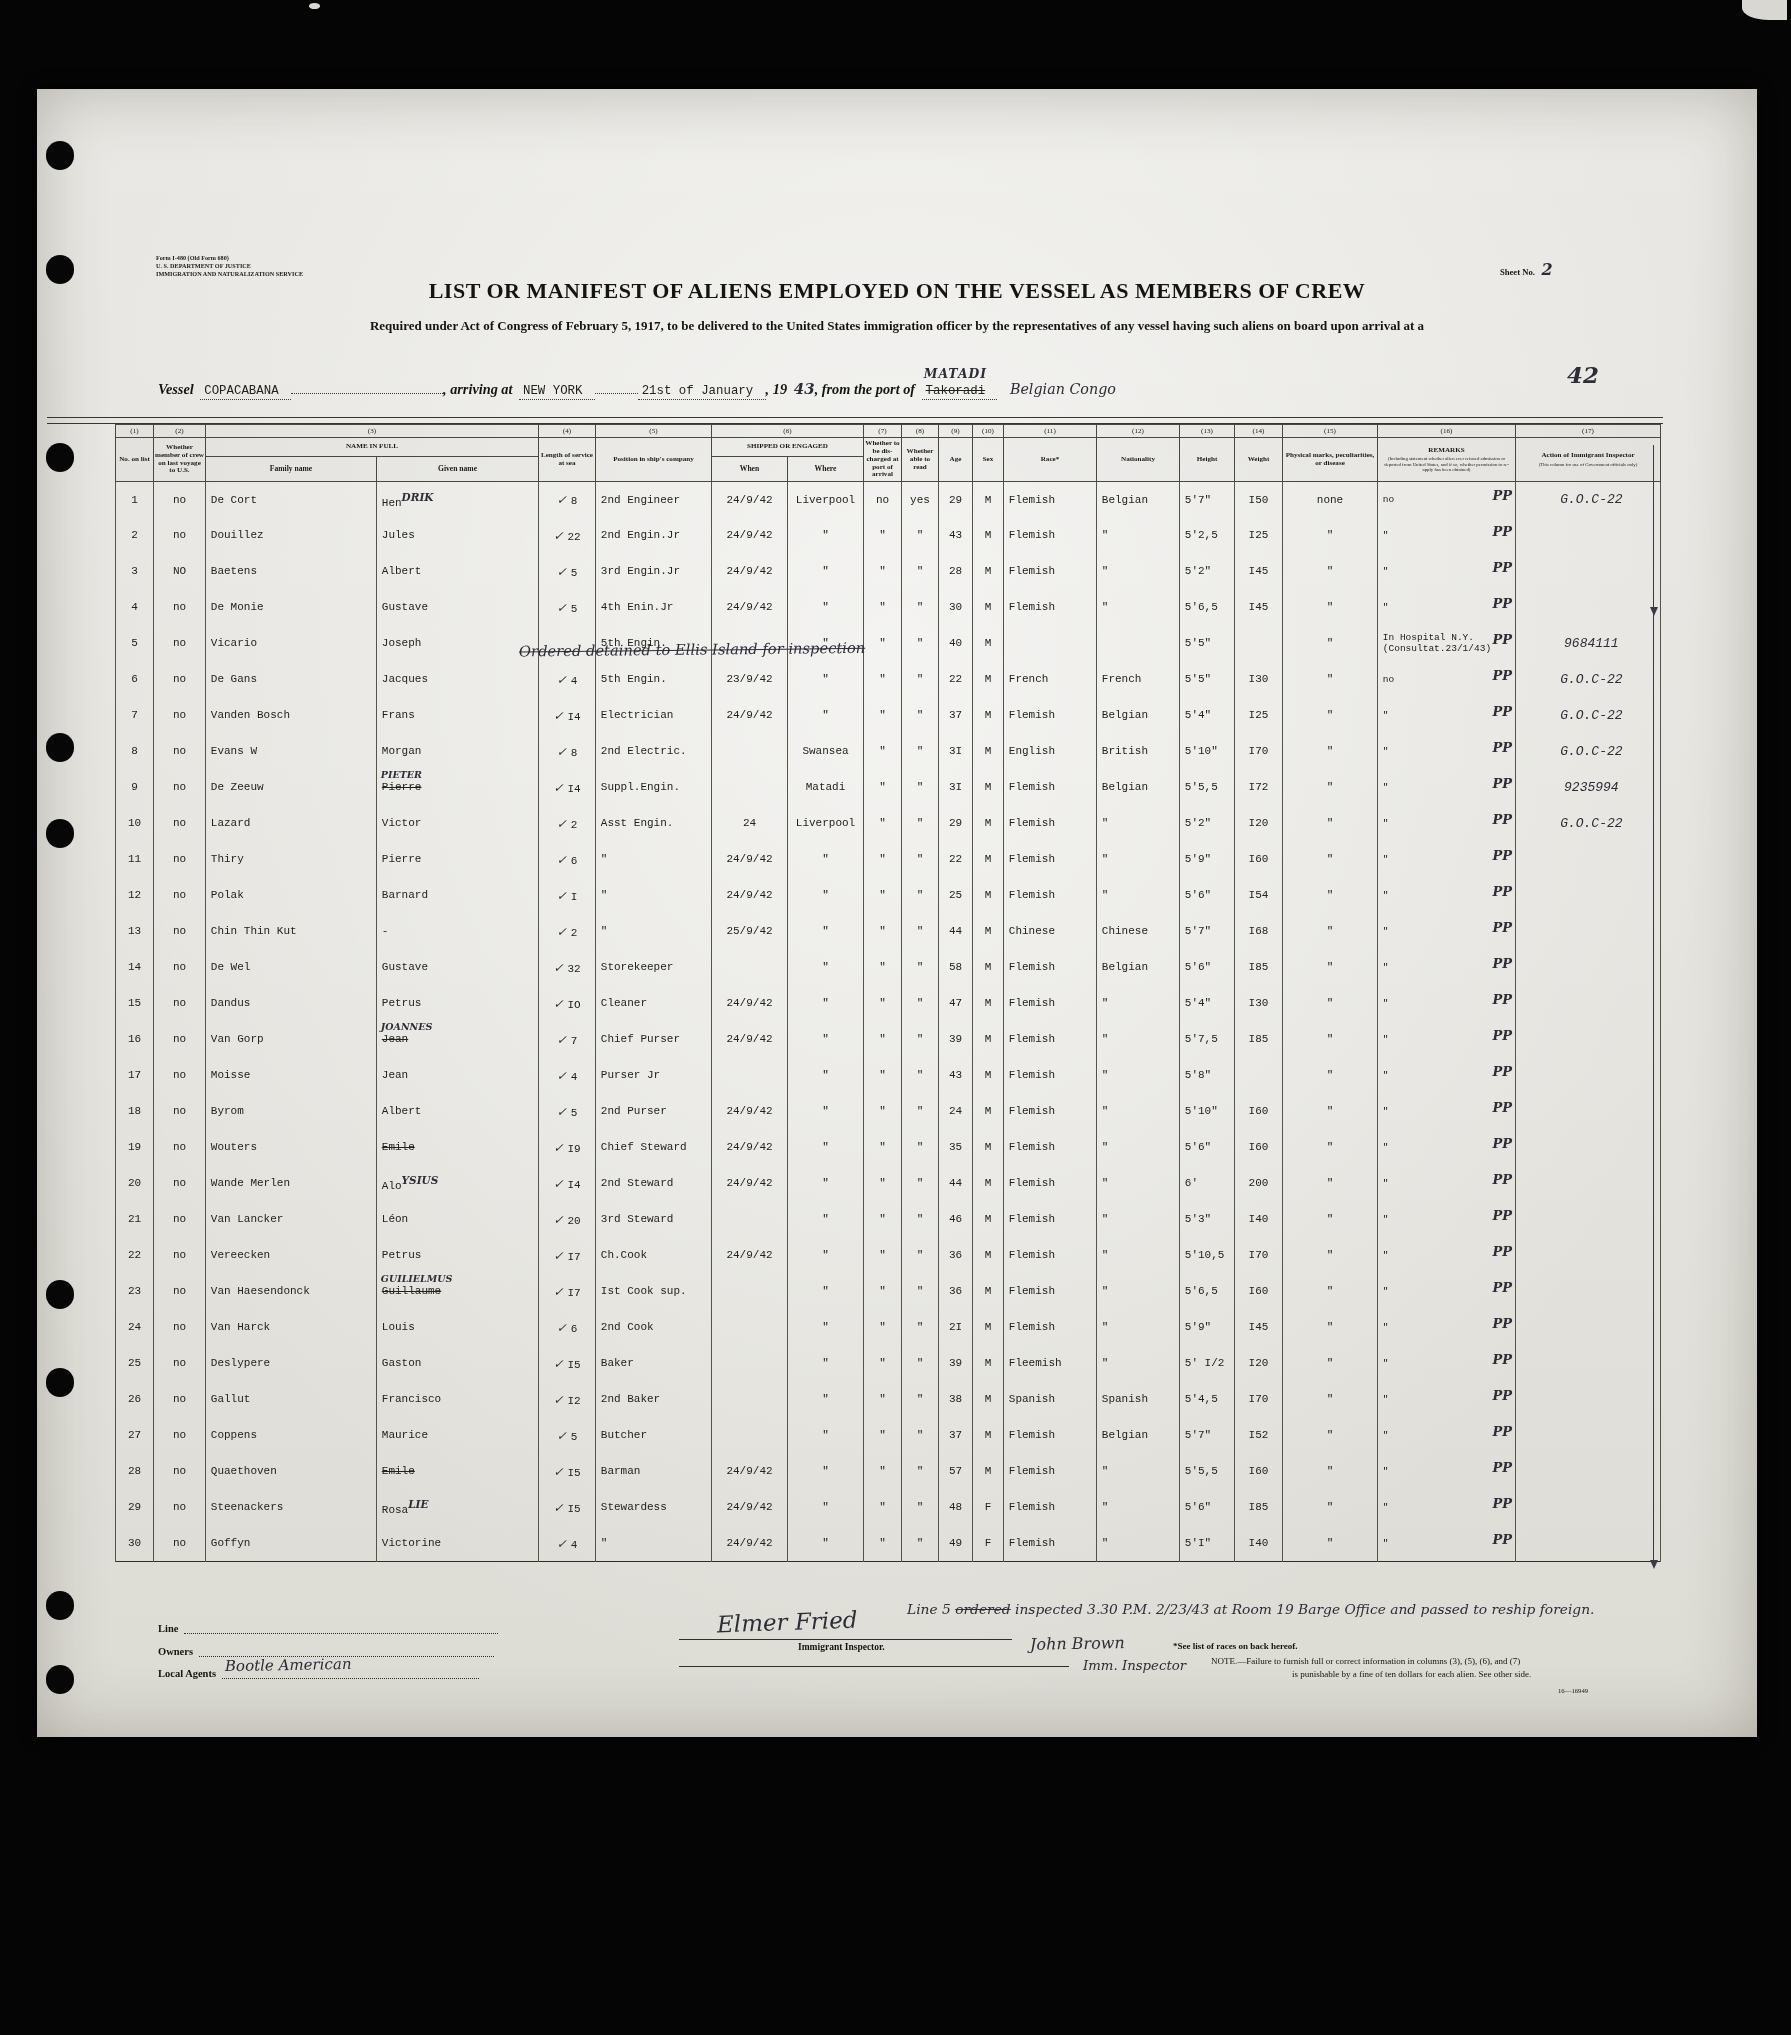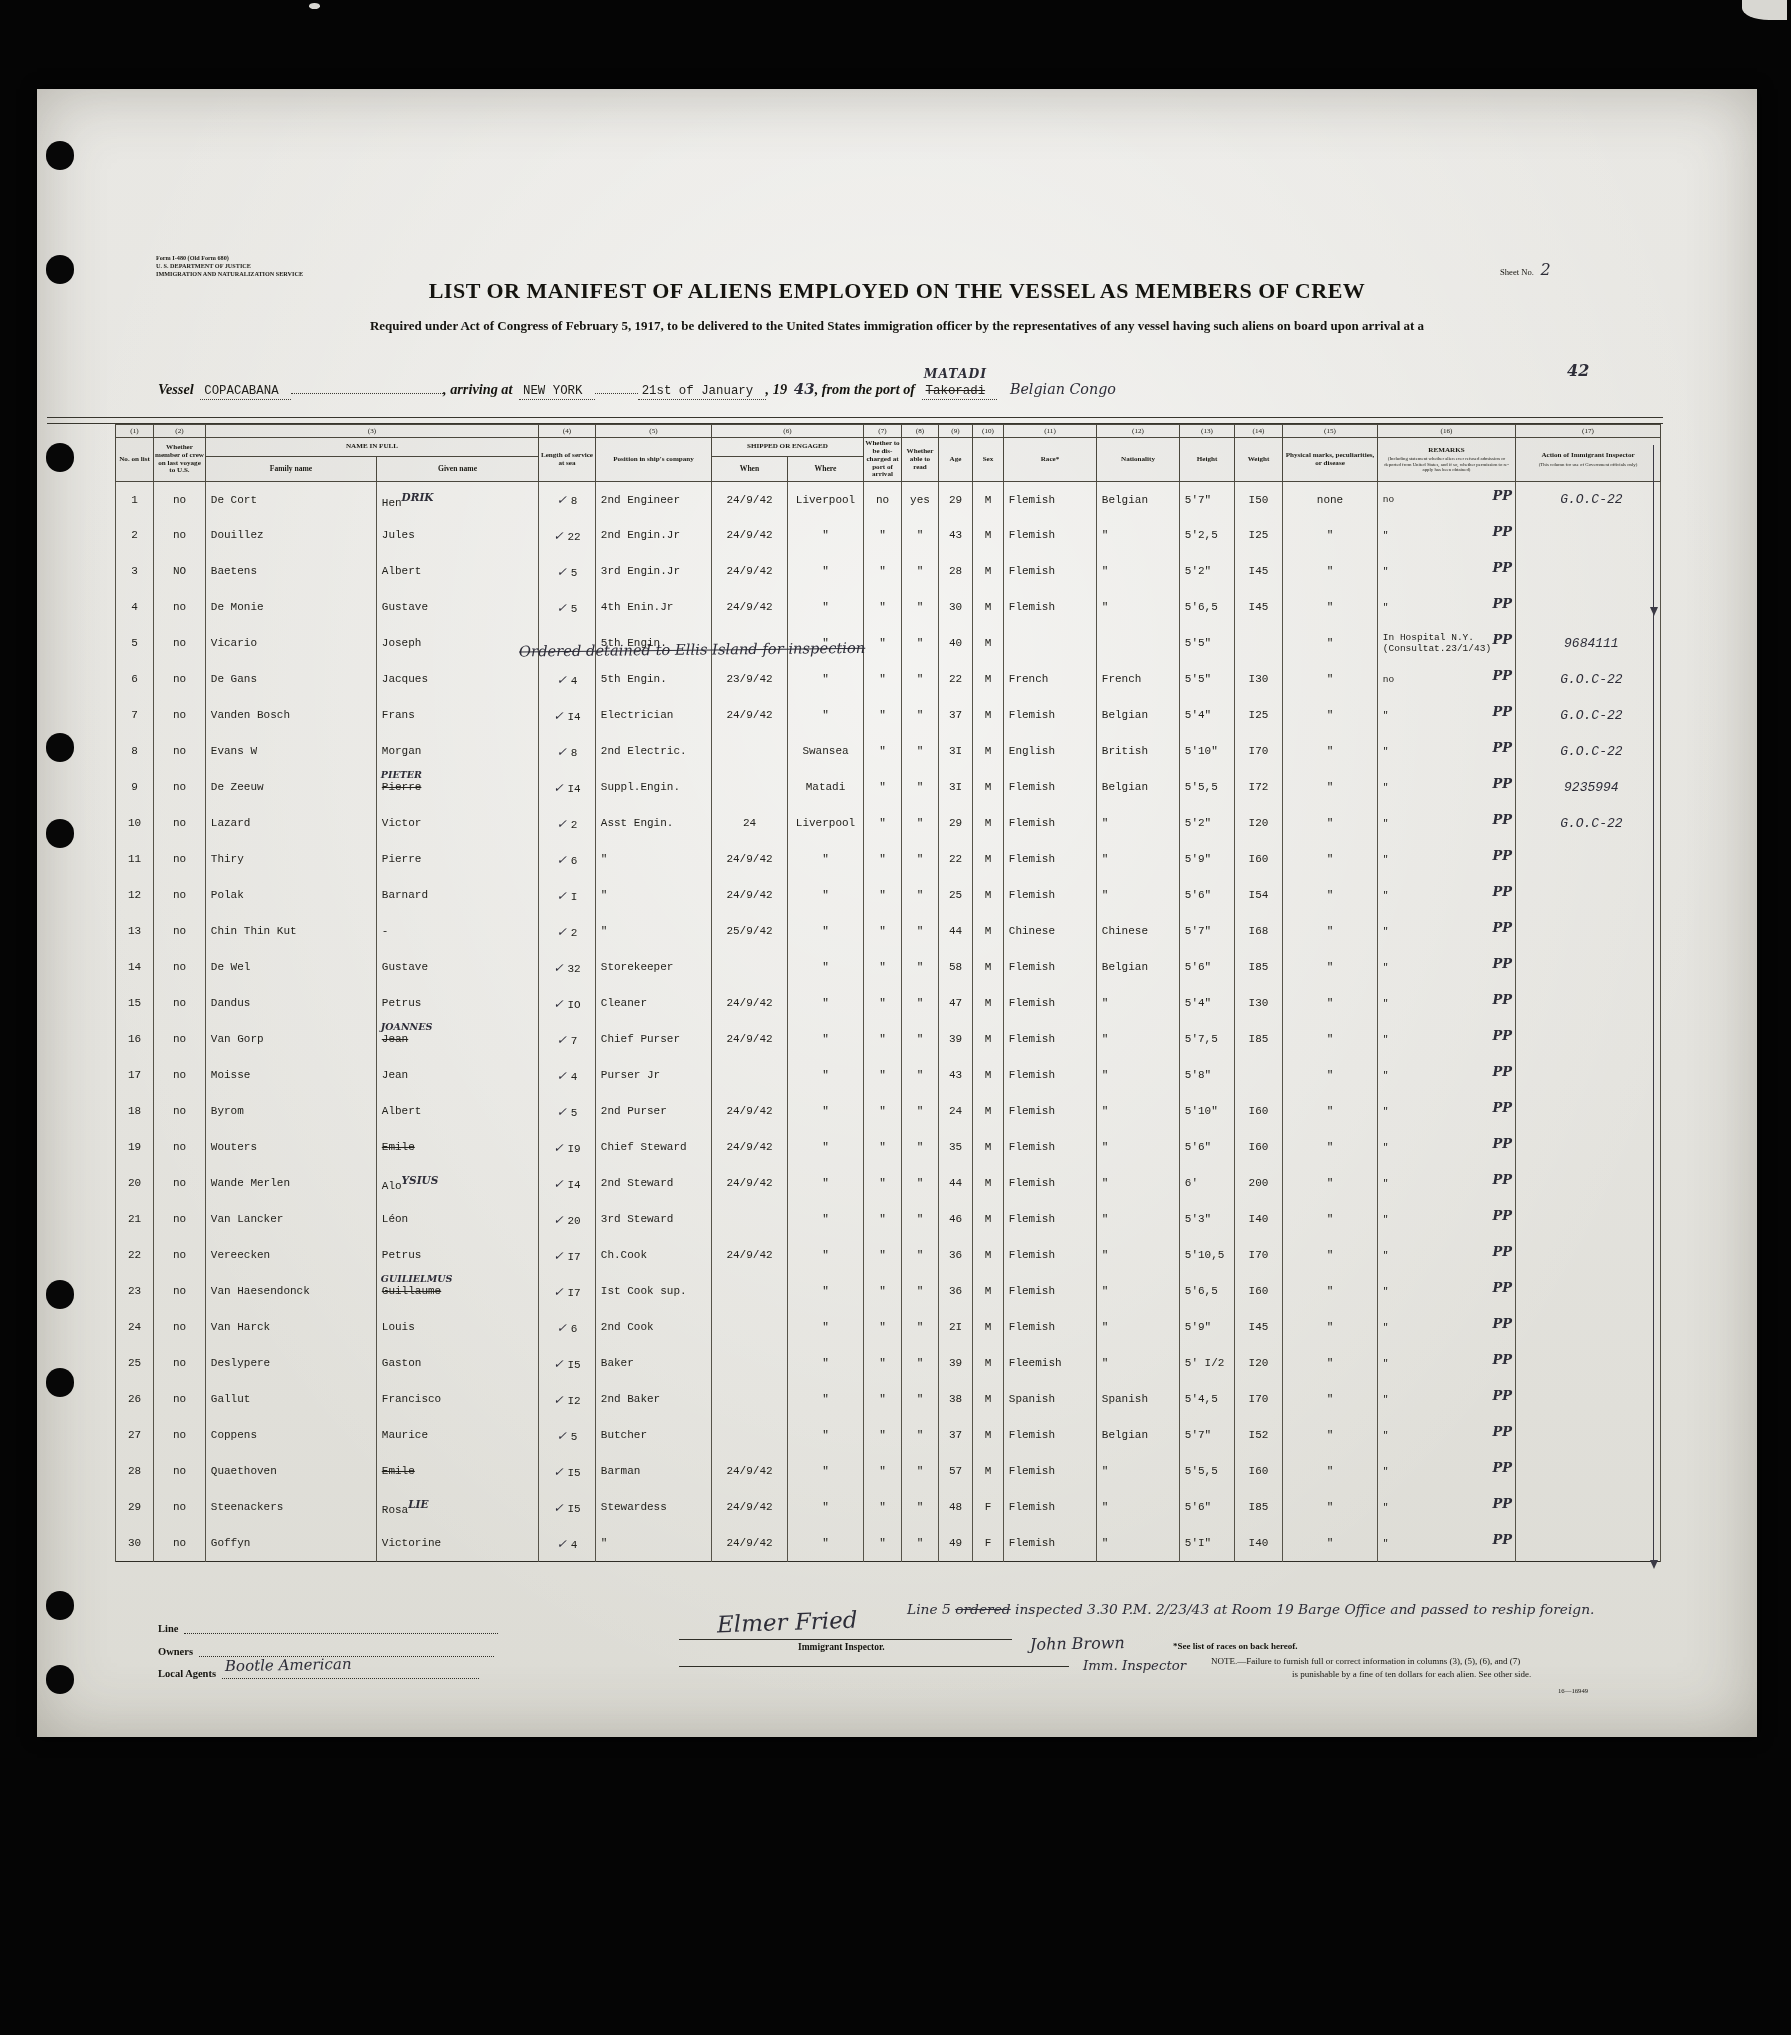--- a/index.html
+++ b/index.html
@@ -16,26 +16,26 @@
       linear-gradient(180deg,#e9e8e4 0%, #e4e3de 60%, #dcdbd4 100%);
     box-shadow: inset 0 0 67px rgba(70,62,48,.30), 0 0 14.3px rgba(0,0,0,.85);
   }
   .hole { position:absolute; left:8.6px; width:28.5px; height:28.5px; border-radius:50%; background:#070707; }
   .printed { font-family:"Liberation Serif","DejaVu Serif",serif; color:#15140f; }
   .typed   { font-family:"Liberation Mono","DejaVu Sans Mono",monospace; color:#22211d; }
   .hand    { font-family:"DejaVu Serif",serif; font-style:italic; color:#2d2d38; }
   .struck  { text-decoration: line-through; text-decoration-thickness:1px; }
 
   .form-id { position:absolute; left:119px; top:165px; font-size:6.2px; font-weight:bold; line-height:1.25; color:#1c1b16; }
-  .sheet-no { position:absolute; left:1463px; top:171px; font-size:8.6px; font-weight:normal; }
+  .sheet-no { position:absolute; left:1463px; top:171px; font-size:8.6px; font-weight:bold; }
   .sheet-no .hand { font-size:16px; margin-left:6.7px; }
   .doc-title { position:absolute; left:0; top:189px; width:1720px; text-align:center; font-size:22px; font-weight:bold; letter-spacing:0.5px;font-family:Liberation Serif, serif; }
   .doc-sub { position:absolute; left:0; width:1720px; text-align:center; font-size:13px; font-weight:bold; }
   .sub1 { top:229px; } .sub2 { top:248px; }
-  .page-42 { position:absolute; left:1530px; top:272px; font-size:16px; font-weight:bold; }
+  .page-42 { position:absolute; left:1530px; top:272px; font-size:23px; font-weight:bold; }
 
   .vessel-line { position:absolute; left:121px; top:291px; width:1497px; font-size:13.3px; white-space:nowrap; }
   .vessel-line .lbl { font-style:italic; font-weight:bold; font-size:14.3px; margin-right:6.7px; }
   .vessel-line .val { font-size:12.4px; border-bottom:1px dotted #3c3a33; padding:0 12.4px 1px 3.8px; }
   .vessel-line .gap { display:inline-block; border-bottom:1px dotted #3c3a33; }
   .from-wrap { position:relative; display:inline-block; }
   .from-above { position:absolute; left:1.9px; top:-16px; font-size:12.4px; font-weight:bold; letter-spacing:1px; }
   .from-after { font-size:14.3px; margin-left:12.4px; }
   .yr-hand { font-size:15px; font-weight:bold; }
 

